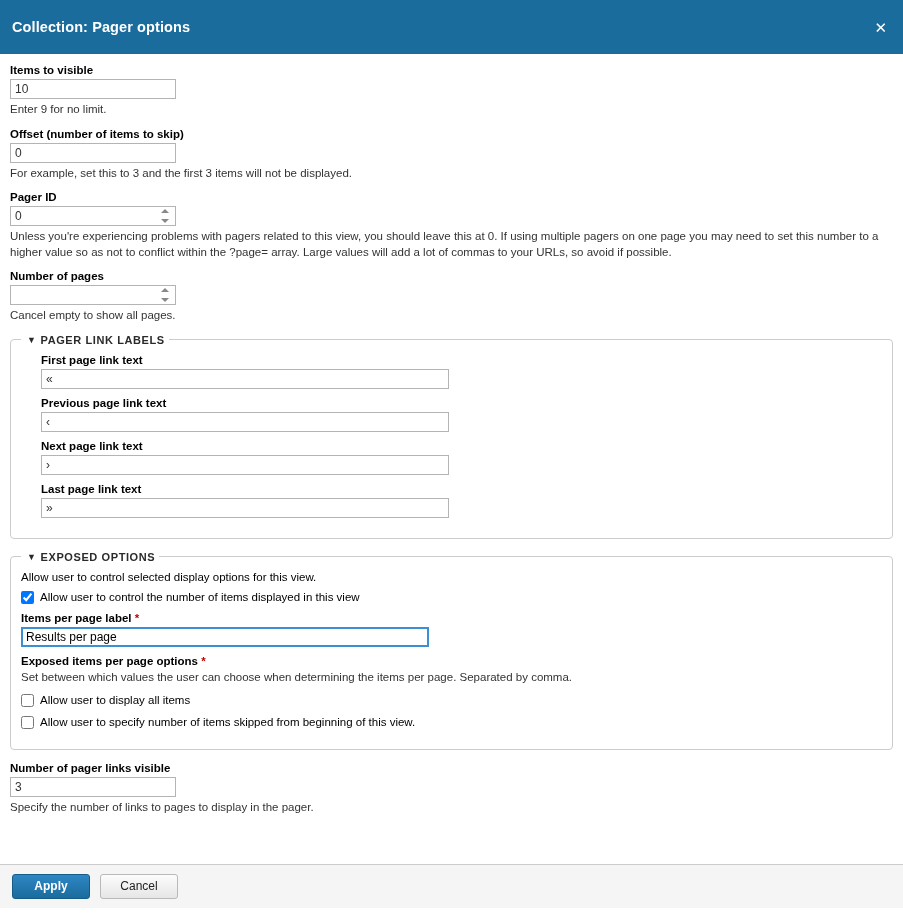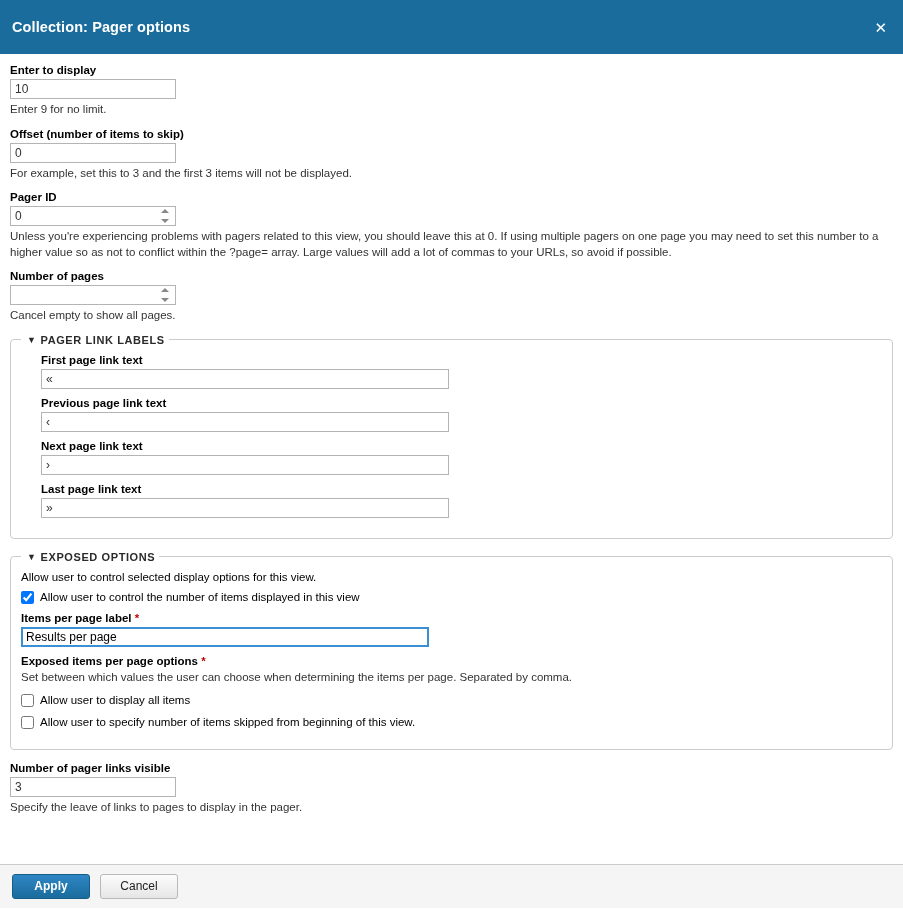--- a/index.html
+++ b/index.html
@@ -173,21 +173,21 @@
 <div class="dialog">
 
   <div class="titlebar">
     <span class="title-text">Collection: Pager options</span>
     <span class="close-icon">✕</span>
   </div>
 
   <div class="body">
 
     <div class="group">
-      <div class="field-label">Enter to display</div>
+      <div class="field-label">Items to visible</div>
       <input class="text small" type="text" value="10" style="">
       <div class="desc">Enter 9 for no limit.</div>
     </div>
 
     <div class="group">
       <div class="field-label">Offset (number of items to skip)</div>
       <input class="text small" type="text" value="0" style="">
       <div class="desc">For example, set this to 3 and the first 3 items will not be displayed.</div>
     </div>
 
@@ -265,21 +265,21 @@
         <div class="checkbox-row">
           <input type="checkbox" style="">
           <label>Allow user to specify number of items skipped from beginning of this view.</label>
         </div>
       </div>
     </fieldset>
 
     <div class="group">
       <div class="field-label">Number of pager links visible</div>
       <input class="text small" type="text" value="3" style="">
-      <div class="desc">Specify the leave of links to pages to display in the pager.</div>
+      <div class="desc">Specify the number of links to pages to display in the pager.</div>
     </div>
 
   </div>
 
   <div class="footer">
     <button class="btn btn-primary">Apply</button>
     <button class="btn btn-secondary">Cancel</button>
   </div>
 
   <div class="tail"></div>

